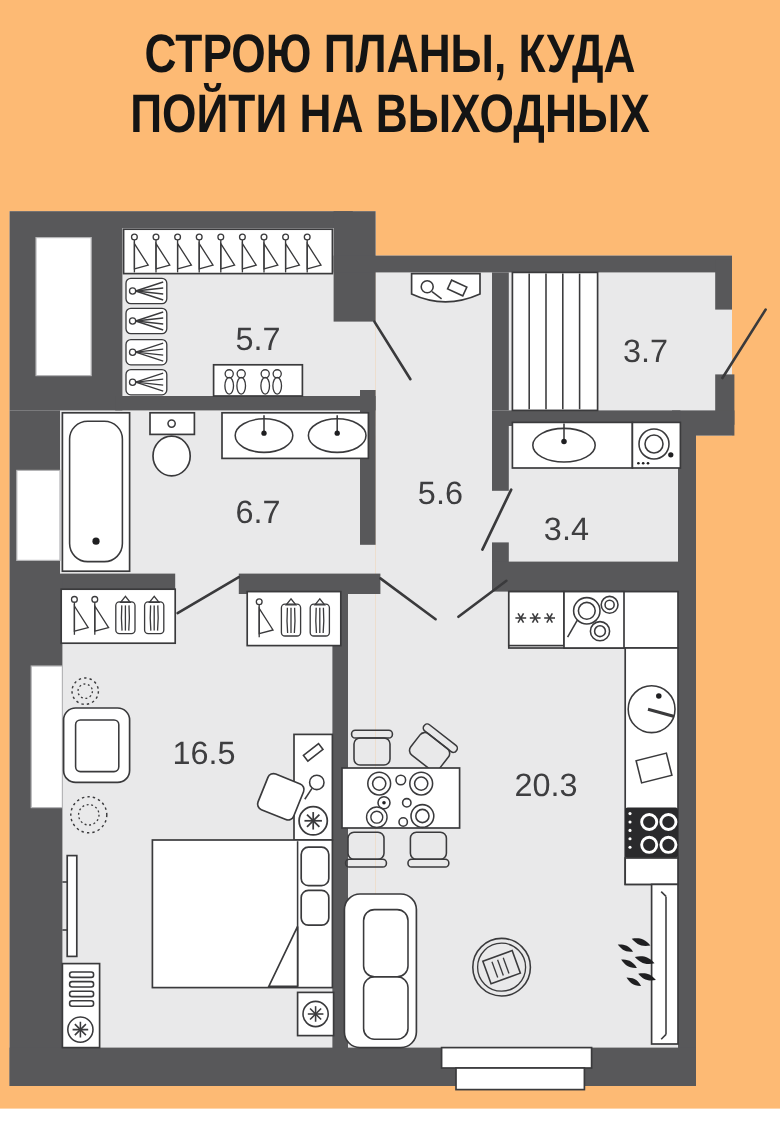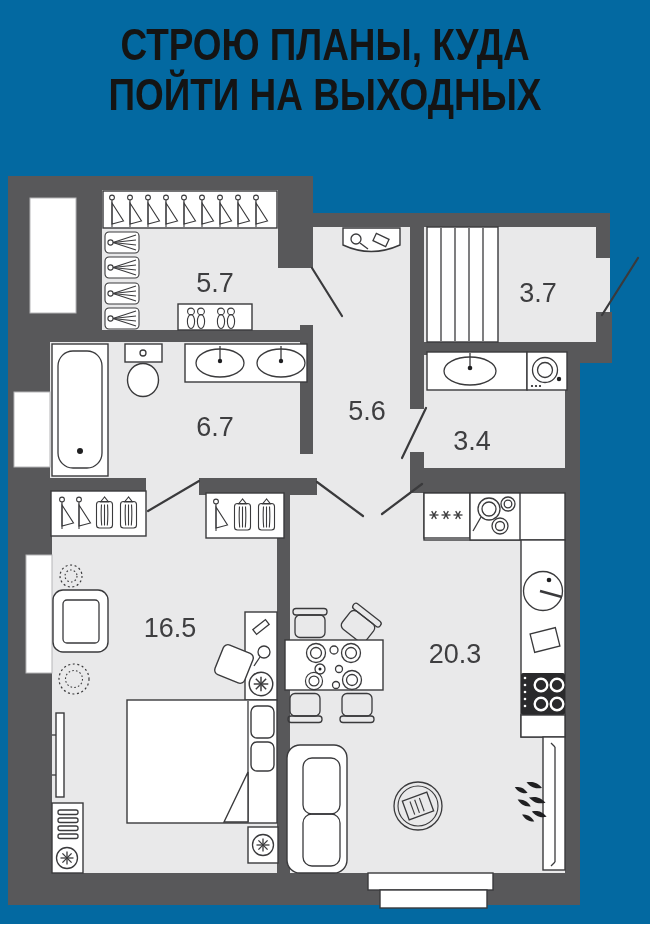--- a/index.html
+++ b/index.html
@@ -1,16 +1,16 @@
 <!DOCTYPE html>
 <html><head>
 <meta charset="utf-8">
 <style>
   html,body{margin:0;padding:0;background:#ffffff;}
-  #stage{position:relative;width:650px;height:924px;background:#0369a1;overflow:hidden;
+  #stage{position:relative;width:650px;height:924px;background:#fdba74;overflow:hidden;
          font-family:"Liberation Sans", sans-serif;}
   #meme-title{position:absolute;top:20px;left:0;width:650px;text-align:center;
               color:#141414;font-weight:900;font-size:45px;line-height:1.12;
               letter-spacing:0px;}
   #meme-title .tline{transform:scaleX(0.82);transform-origin:50% 50%;white-space:nowrap;}
   svg{position:absolute;left:0;top:0;}
   .floor{fill:#e9e9ea;}
   .wall{fill:#58585a;}
   .win{fill:#ffffff;stroke:#b5b5b7;stroke-width:1;}
   .wh{fill:#ffffff;stroke:#3a3a3c;stroke-width:1.4;}

